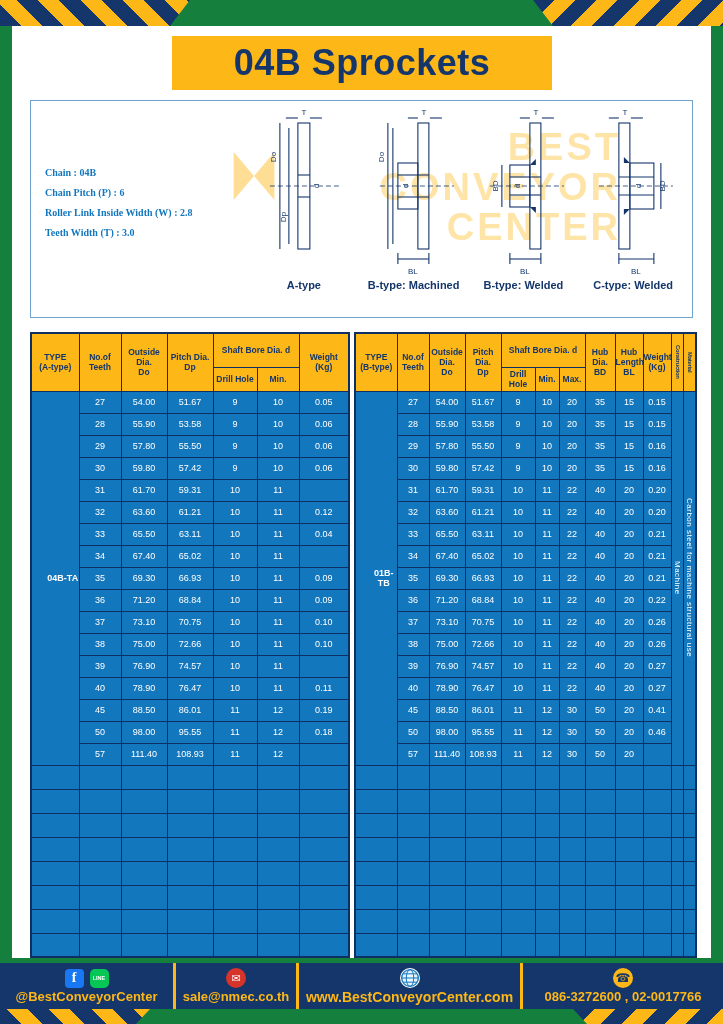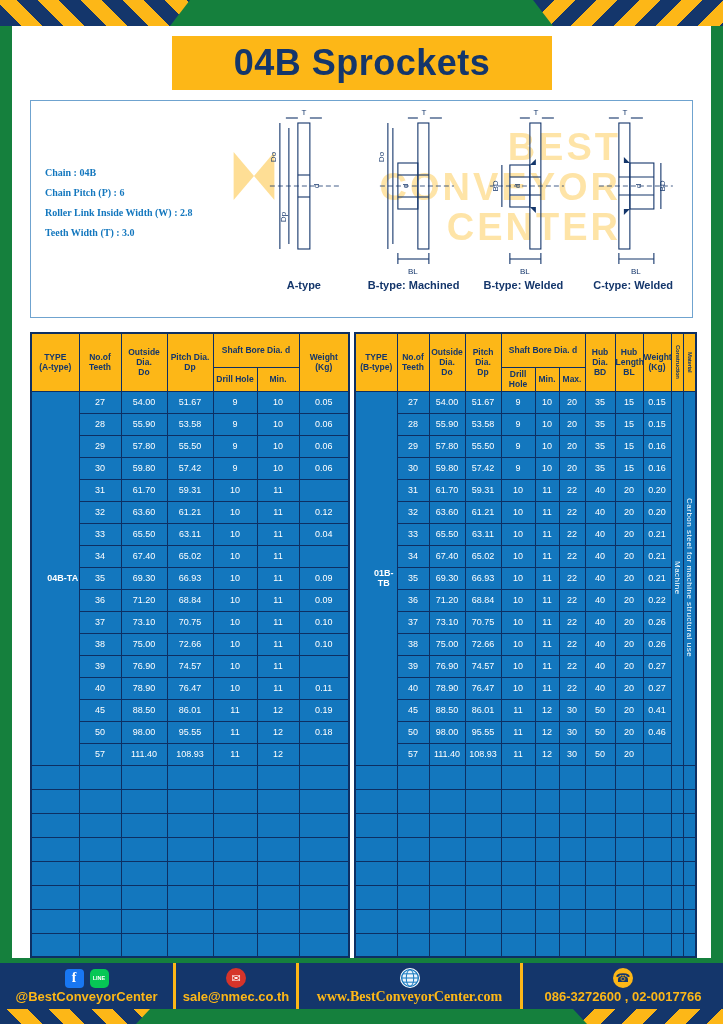--- a/index.html
+++ b/index.html
@@ -43,21 +43,21 @@
   tr.empty td { height:24px; }
   .type-cell { font-weight:bold; font-size:9px;padding-left:15px; }
   .vert-th { writing-mode:vertical-rl; font-size:6px; letter-spacing:-.3px; padding:0; white-space:nowrap; }
   .vert-cell { writing-mode:vertical-rl; font-size:8px; white-space:nowrap; letter-spacing:.5px; }
 
   .footer { position:absolute; left:0; top:963px; width:723px; height:46px; background:#14366b; display:flex; align-items:stretch; }
   .fcell { display:flex; flex-direction:column; align-items:center; justify-content:center; gap:1px; }
   .fc1 { width:173px; } .fc2 { width:120px; } .fc3 { width:221px; } .fc4 { width:200px; }
   .fsep { width:3px; background:#fdb717; }
   .ftext { color:#fdb717; font-weight:bold; font-size:13px; white-space:nowrap; }
-  .fc3 .ftext { font-size:14px;font-family:Liberation Serif, serif; }
+  .fc3 .ftext { font-size:14px; }
   .ficons { display:flex; gap:6px; align-items:center; }
   .fb-icon { width:19px; height:19px; border-radius:4px; background:#1877f2; color:#fff; font-family:"Liberation Serif", serif; font-weight:bold; font-size:14px; display:flex; align-items:center; justify-content:center; }
   .line-icon { width:19px; height:19px; border-radius:5px; background:#06c755; color:#fff; font-size:5.5px; font-weight:bold; display:flex; align-items:center; justify-content:center; }
   .mail-icon { width:20px; height:20px; border-radius:50%; background:#d6342a; color:#fff; font-size:11px; display:flex; align-items:center; justify-content:center; }
   .globe-icon { width:20px; height:20px; border-radius:50%; background:#fff; display:flex; align-items:center; justify-content:center; }
   .phone-icon { width:20px; height:20px; border-radius:50%; background:#fdb717; color:#14366b; font-size:12px; display:flex; align-items:center; justify-content:center; }
 
   svg text { font-family:"Liberation Sans", sans-serif; }
 </style>
 </head>

